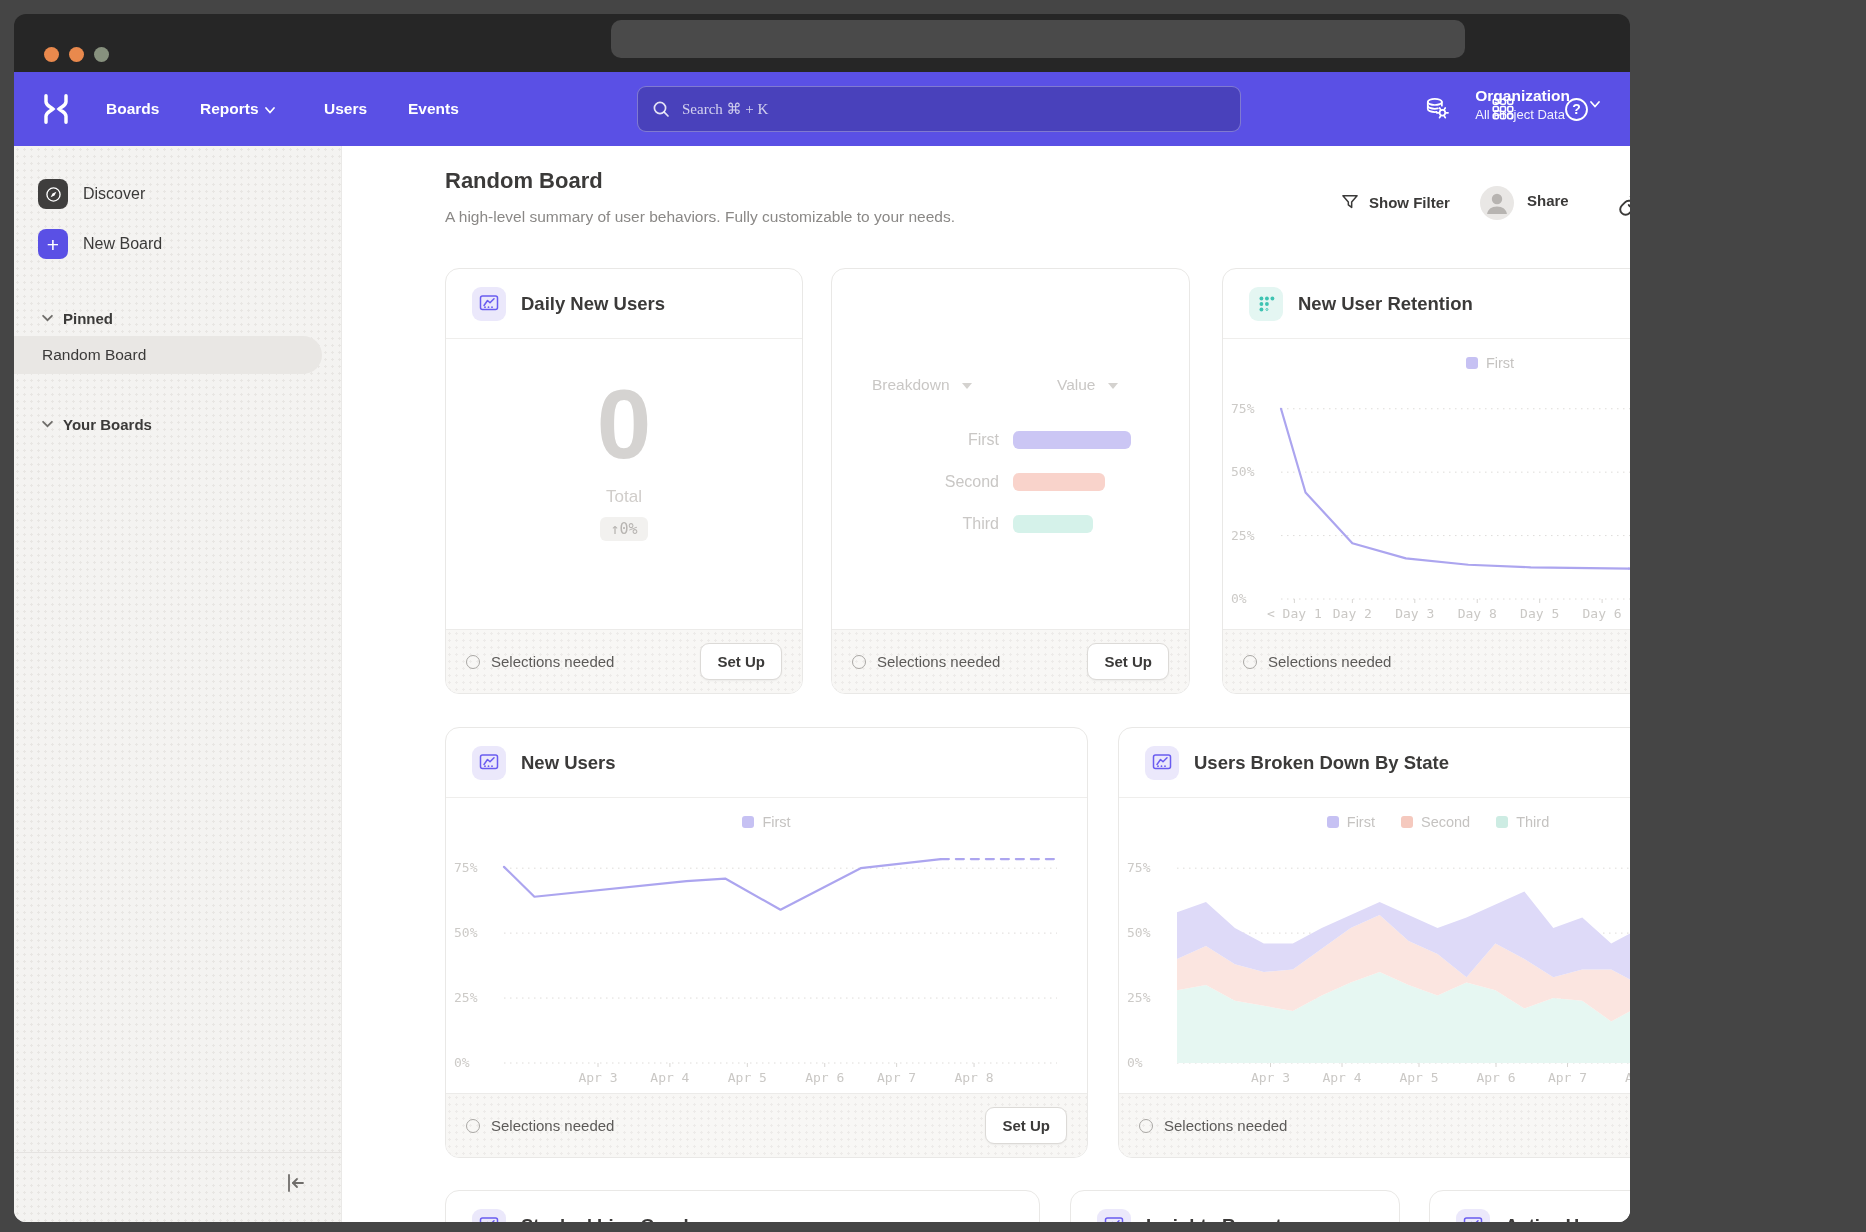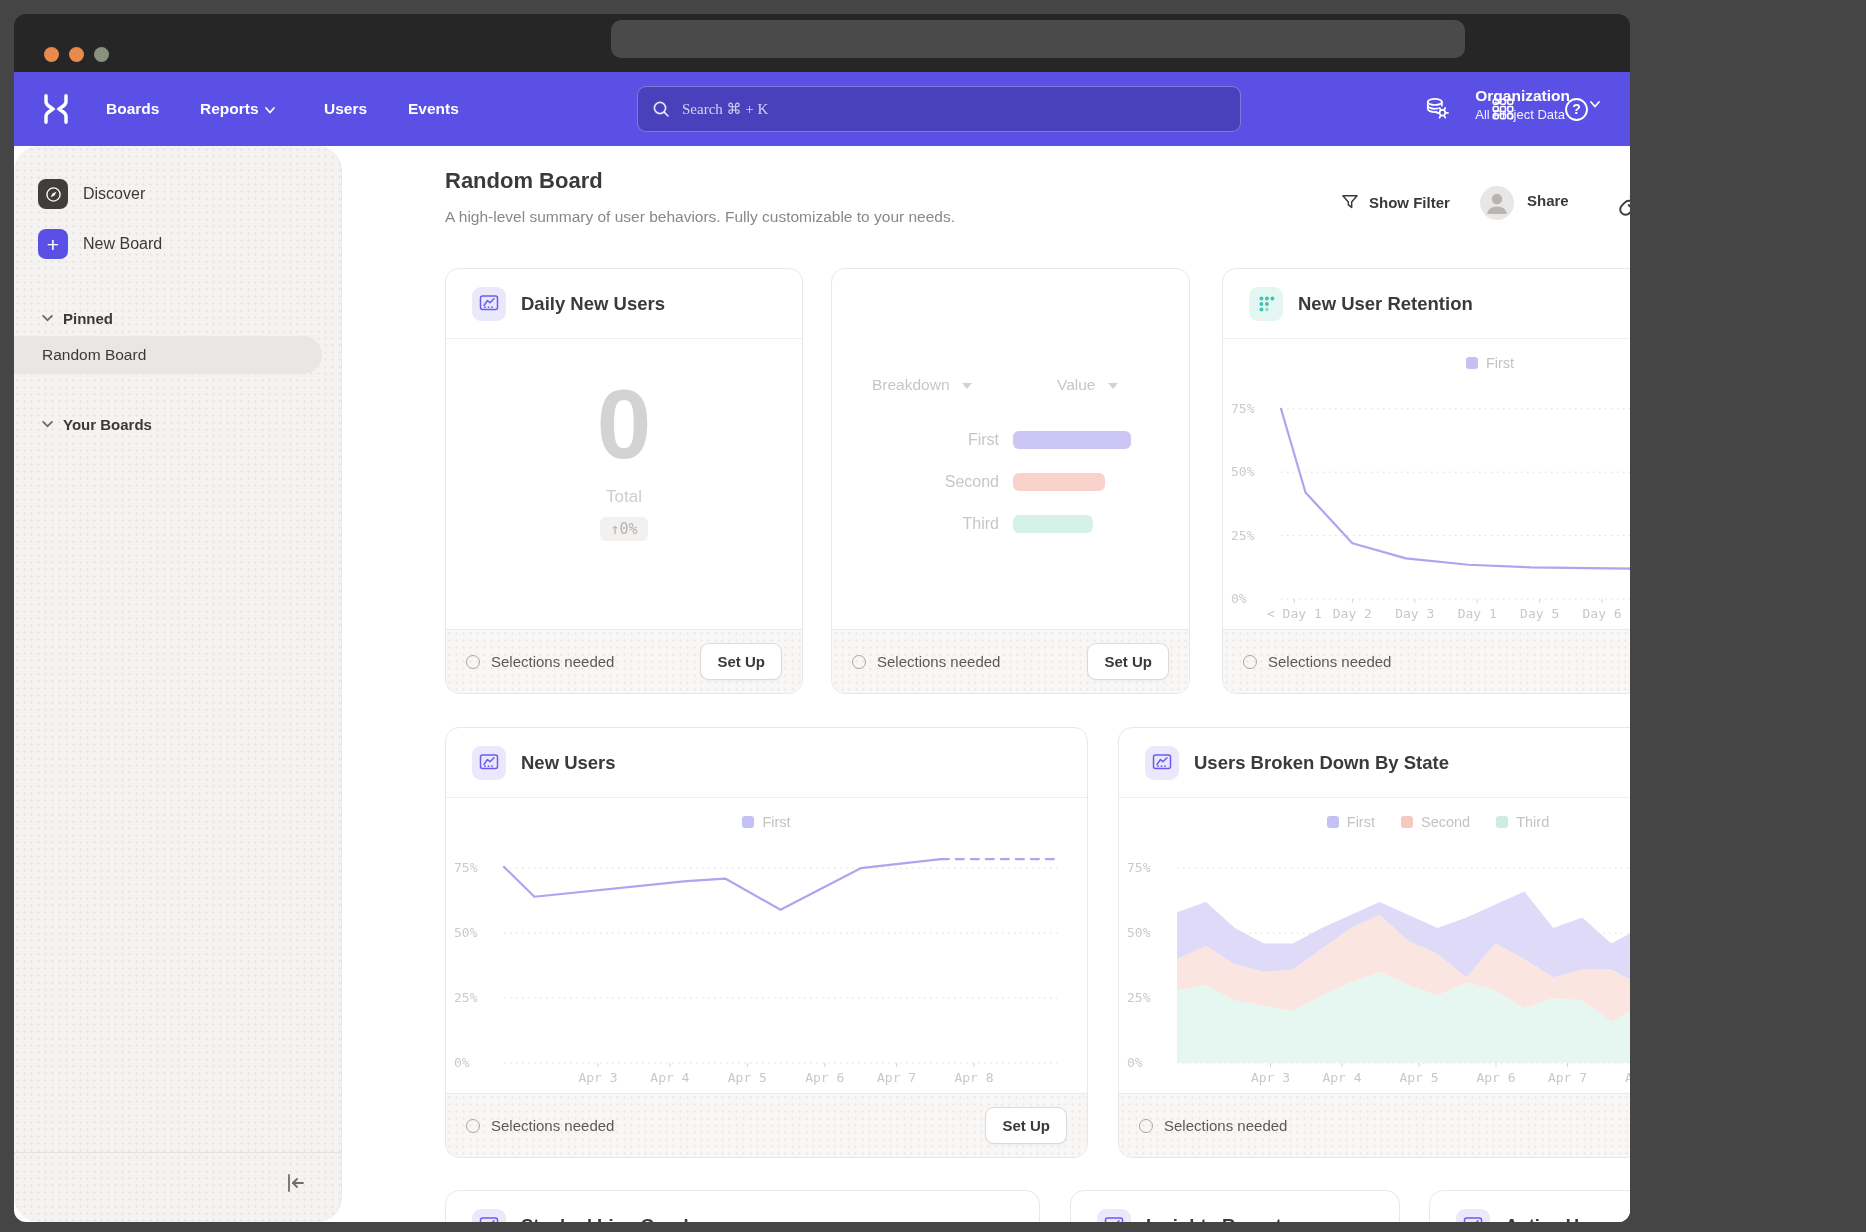--- a/index.html
+++ b/index.html
@@ -22,21 +22,21 @@
   .searchbar{position:absolute;left:623px;top:14px;width:604px;height:46px;background:rgba(0,0,0,0.18);border:1px solid rgba(255,255,255,0.30);border-radius:9px;display:flex;align-items:center;padding:0 14px;gap:10px;}
   .searchbar input{flex:1;background:transparent;border:none;outline:none;color:#fff;font-size:15px;font-family:Liberation Serif, serif;}
   .searchbar input::placeholder{color:rgba(255,255,255,0.75);}
   .nav-iconbtn{position:absolute;top:22px;width:30px;height:30px;display:flex;align-items:center;justify-content:center;cursor:pointer;}
   .nib1{left:1408px;} .nib2{left:1474px;} .nib3{left:1547px;} .nib4{left:1617px;}
   .org{position:absolute;right:30px;top:13px;display:flex;align-items:center;gap:20px;color:#fff;cursor:pointer;}
   .org-name{font-size:15.5px;font-weight:700;line-height:1.45;}
   .org-scope{font-size:13px;font-weight:400;color:rgba(255,255,255,0.92);}
   
   .sidebar{position:absolute;left:0;top:74px;bottom:0;width:328px;background:#f4f3f1;border-right:1px solid #eae9e7;
-    background-image:radial-gradient(#e8e6e3 1px,transparent 1.1px);background-size:7px 7px;border-radius:25px;}
+    background-image:radial-gradient(#e8e6e3 1px,transparent 1.1px);background-size:7px 7px;}
   .sb-row{position:absolute;left:24px;display:flex;align-items:center;gap:15px;height:36px;cursor:pointer;color:#3b3a39;font-size:16px;font-weight:500;}
   .sb-icon{width:30px;height:30px;border-radius:8px;display:flex;align-items:center;justify-content:center;}
   .sb-icon-dark{background:#3f3e3d;}
   .sb-icon-purple{background:#5a50e5;color:#fff;font-size:21px;font-weight:500;line-height:1;}
   .sb-section{position:absolute;left:28px;display:flex;align-items:center;gap:10px;height:24px;cursor:pointer;color:#3b3a39;font-size:15px;font-weight:600;}
   .sb-pill{position:absolute;left:0;width:308px;height:38px;background:#e9e7e4;border-radius:0 999px 999px 0;display:flex;align-items:center;padding-left:28px;font-size:15.5px;color:#3b3a39;cursor:pointer;}
   .sb-divider{position:absolute;left:0;width:328px;height:1px;background:#e5e3e1;top:1006px;}
   .sb-collapse{position:absolute;left:266px;top:1022px;width:30px;height:30px;display:flex;align-items:center;justify-content:center;cursor:pointer;}
   
   .main{position:absolute;left:328px;top:74px;right:0;bottom:0;background:#fff;overflow:hidden;}
@@ -377,21 +377,21 @@
                 <polyline points="50,25.756097560975604 74.53,109.46341463414635 121.36,160.1951219512195 174.88,175.41463414634146 237.32,181.7560975609756 299.76,184.29268292682926 397.88,185.5609756097561" fill="none" stroke="#aca5ef" stroke-width="2.2" stroke-linejoin="round" stroke-linecap="round"></polyline>
                 <polyline points="397.88,185.5609756097561 496,185.5609756097561" fill="none" stroke="#aca5ef" stroke-width="2.2" stroke-dasharray="8 7" stroke-linecap="round"></polyline>
               </svg>
               <span class="ytick" style="top: 17.7561px; width: 40px;">75%</span>
               <span class="ytick" style="top: 81.1707px; width: 40px;">50%</span>
               <span class="ytick" style="top: 144.585px; width: 40px;">25%</span>
               <span class="ytick" style="top: 208px; width: 40px;">0%</span>
               <span class="xtick" style="left: 18.38px; top: 223px;">&lt; Day 1</span>
               <span class="xtick" style="left: 76.36px; top: 223px;">Day 2</span>
               <span class="xtick" style="left: 138.8px; top: 223px;">Day 3</span>
-              <span class="xtick" style="left: 201.24px; top: 223px;">Day 1</span>
+              <span class="xtick" style="left: 201.24px; top: 223px;">Day 8</span>
               <span class="xtick" style="left: 263.68px; top: 223px;">Day 5</span>
               <span class="xtick" style="left: 326.12px; top: 223px;">Day 6</span>
               <span class="xtick" style="left: 388.56px; top: 223px;">Day 6</span>
             </div>
         </div>
         <div class="card-foot">
           <span class="status-circle"></span>
           <span class="status-text">Selections needed</span>
           <button class="setup-btn">Set Up</button>
         </div>

